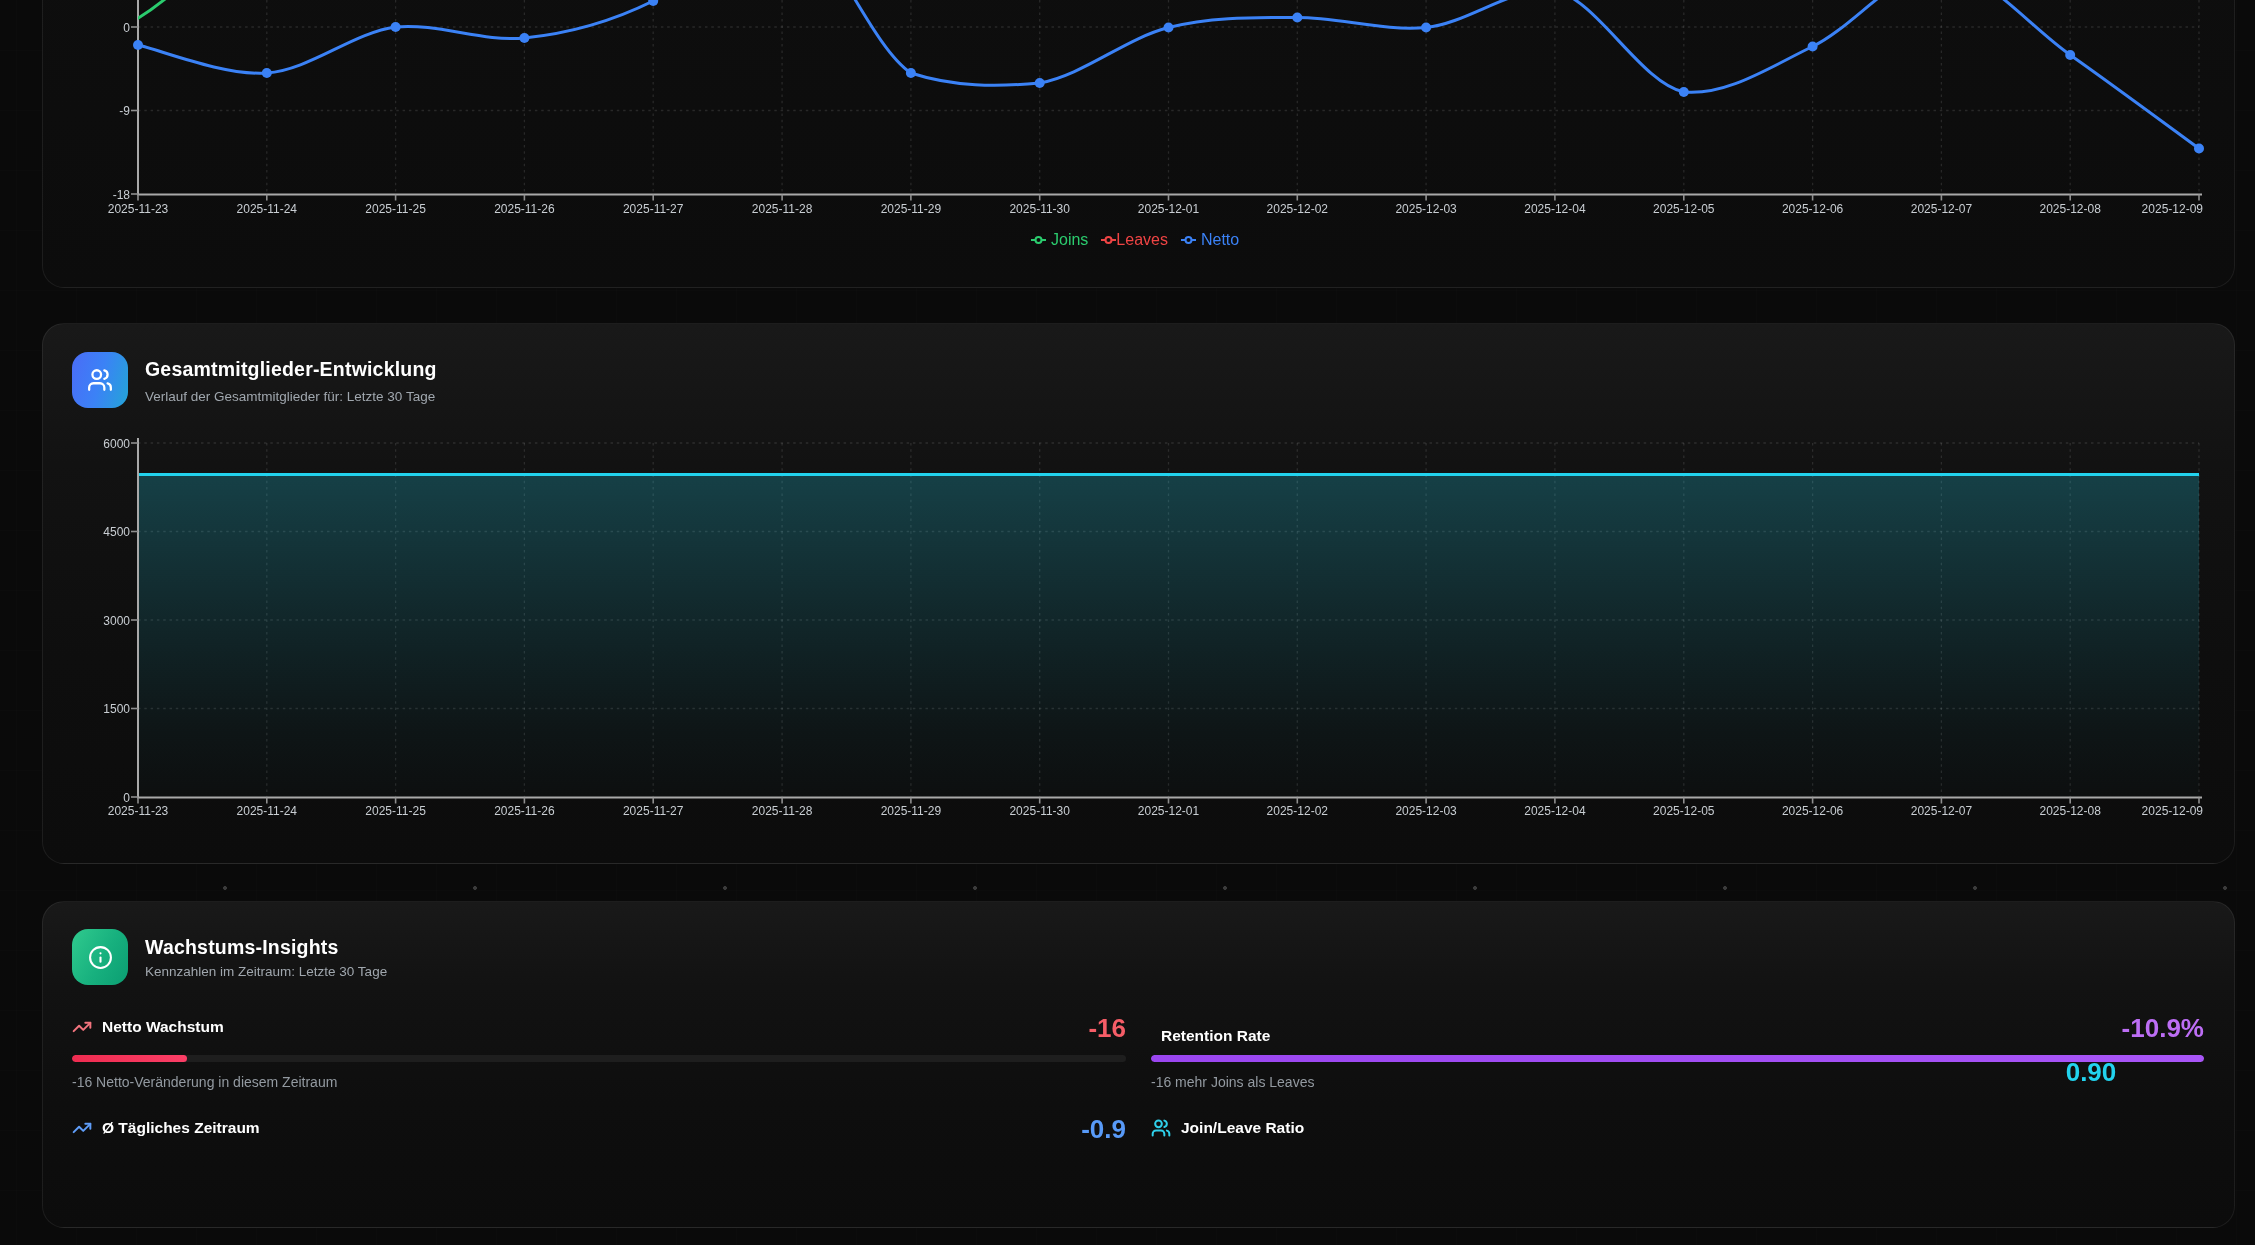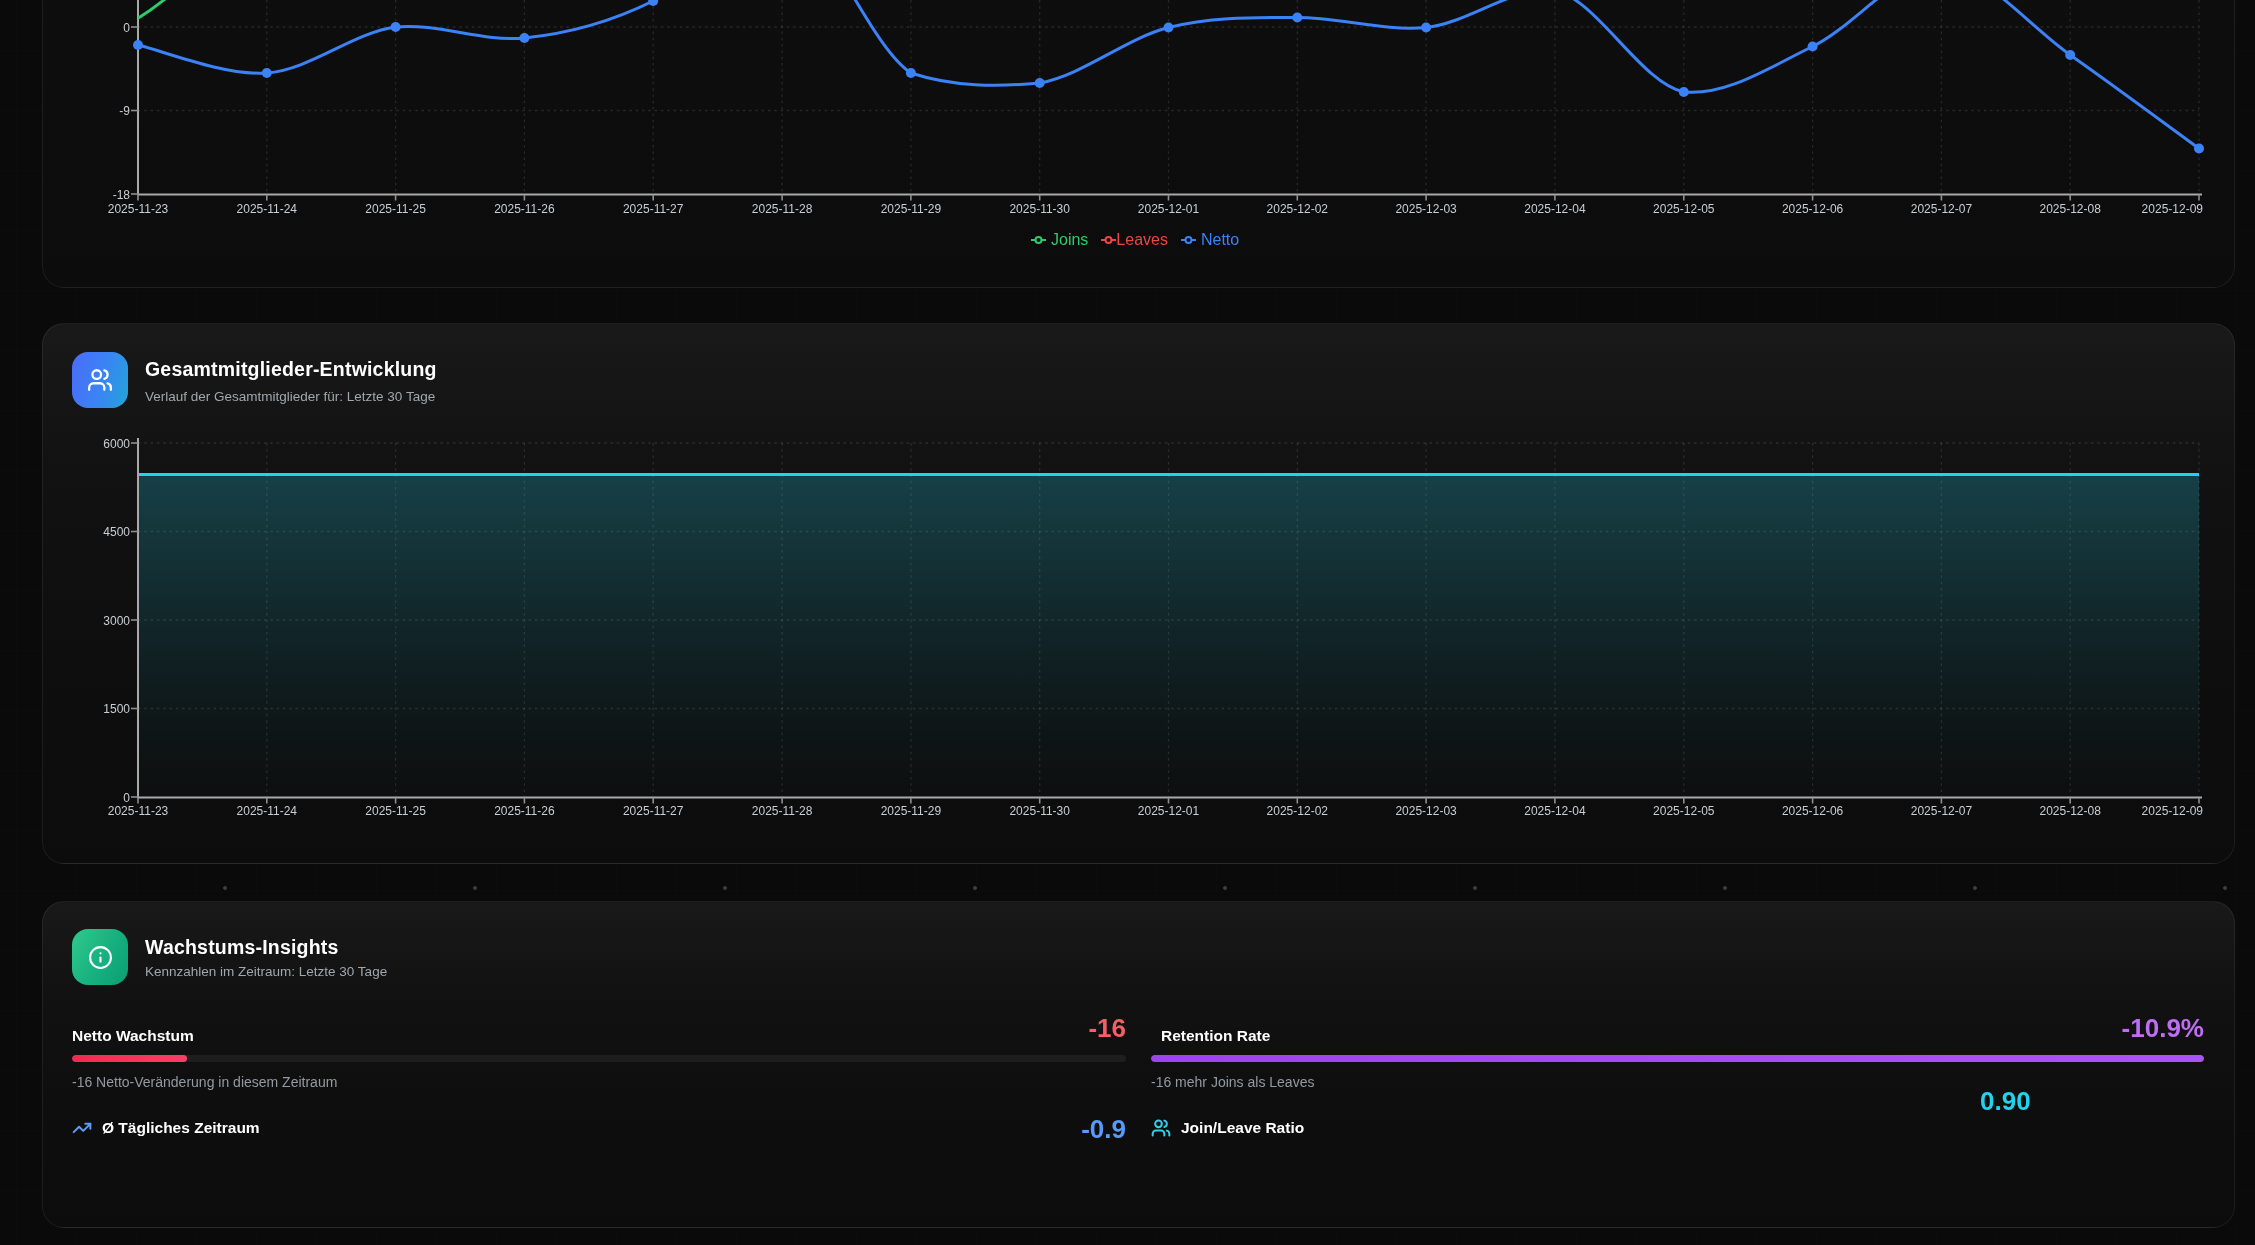--- a/index.html
+++ b/index.html
@@ -237,21 +237,21 @@
 <div class="hicon" style="left:72px; top:929px; background:linear-gradient(120deg,#30ca8e 0%,#17b07e 55%,#0b9e72 100%);">
       <svg width="25" height="25" viewBox="0 0 24 24" fill="none" stroke="#fff" stroke-width="2" stroke-linecap="round">
         <circle cx="12" cy="12" r="10"></circle>
         <path d="M12 16v-4"></path>
         <path d="M12 8h.01"></path>
       </svg>
     </div>
 <div class="htitle" style="top:938px;">Wachstums-Insights</div>
 <div class="hsub" style="top:965px;">Kennzahlen im Zeitraum: Letzte 30 Tage</div>
 
-<div class="mlabel" style="left:72px; top:1017px;flex-direction:column;">
+<div class="mlabel" style="left:72px; top:1017px;">
       <svg width="20" height="20" viewBox="0 0 24 24" fill="none" stroke="#f3747e" stroke-width="2.4" stroke-linecap="round" stroke-linejoin="round">
         <polyline points="22 7 13.5 15.5 8.5 10.5 2 17"></polyline>
         <polyline points="16 7 22 7 22 13"></polyline>
       </svg>
       <span>Netto Wachstum</span>
     </div>
 <div class="mval" style="top:1015px; left:900px; width:226px; text-align:right; color:#f65d67;">-16</div>
 <div class="track" style="left:72px; top:1054.5px; width:1054px;">
       <div style="width:115px;height:100%;border-radius:4px;background:linear-gradient(90deg,#ee2c50,#fb3e66);"></div>
     </div>
@@ -280,14 +280,14 @@
 
 <div class="mlabel" style="left:1151px; top:1118px;">
       <svg width="20" height="20" viewBox="0 0 24 24" fill="none" stroke="#2fd0ea" stroke-width="2.4" stroke-linecap="round" stroke-linejoin="round">
         <circle cx="9" cy="7" r="4"></circle>
         <path d="M2 21v-2a4 4 0 0 1 4-4h6a4 4 0 0 1 4 4v2"></path>
         <path d="M16 3.13a4 4 0 0 1 0 7.75"></path>
         <path d="M22 21v-2a4 4 0 0 0-3-3.87"></path>
       </svg>
       <span>Join/Leave Ratio</span>
     </div>
-<div class="mval" style="top:1088px; left:1980px; width:222px; text-align:left; color:#22d3ee;">0.90</div>
+<div class="mval" style="top:1059px; left:1980px; width:222px; text-align:center; color:#22d3ee;">0.90</div>
 
 </div>
 </body></html>

